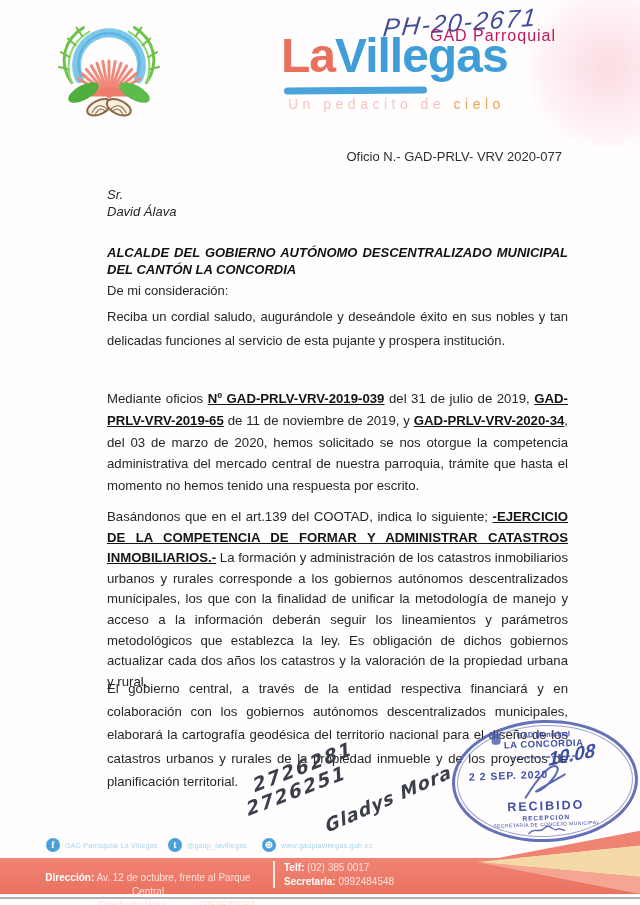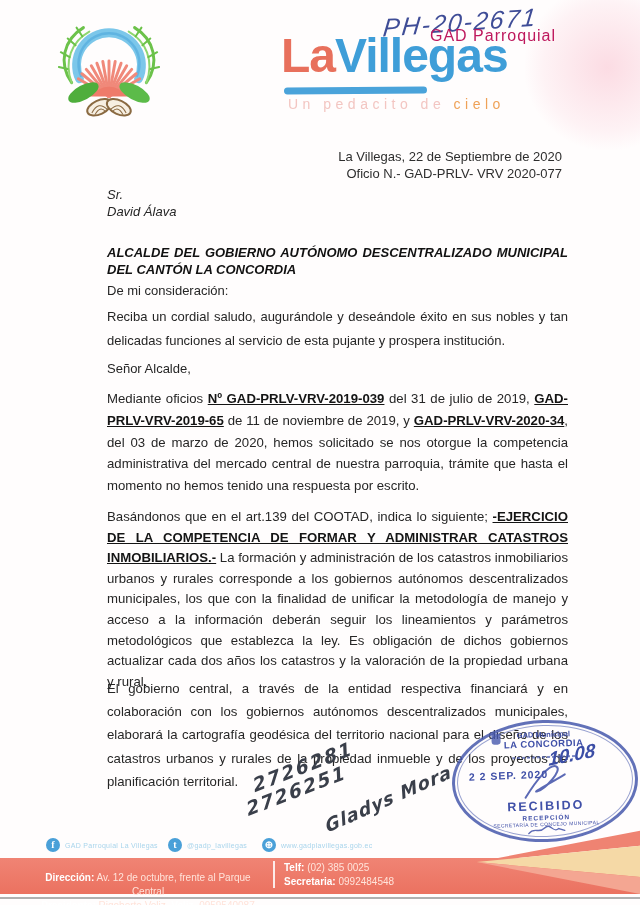--- a/index.html
+++ b/index.html
@@ -145,33 +145,31 @@
     </g>
   </svg>
 
   <div class="handwritten-ref">PH-20-2671</div>
   <div class="brand-small">GAD Parroquial</div>
   <div class="wordmark"><span class="la">La</span><span class="villegas">Villegas</span></div>
   <div class="swoosh"></div>
   <div class="tagline"><span>Un pedacito de </span><span class="accent">cielo</span></div>
 
   <div class="meta">
-    <div>La Villegas, 22 de Septiembre de 2020</div>
     <div>Oficio N.- GAD-PRLV- VRV 2020-077</div>
   </div>
 
   <div class="blk recipient">
     <div>Sr.</div>
     <div>David Álava</div>
     <div class="title">ALCALDE DEL GOBIERNO AUTÓNOMO DESCENTRALIZADO MUNICIPAL DEL CANTÓN LA CONCORDIA</div>
   </div>
 
   <div class="blk greeting">De mi consideración:</div>
   <div class="blk p p1"><span>Reciba un cordial saludo, augurándole y deseándole éxito en sus nobles y tan delicadas funciones al servicio de esta pujante y prospera institución.</span></div>
-  <div class="blk salute2">Señor Alcalde,</div>
   <div class="blk p p2"><span>Mediante oficios </span><span class="b">Nº GAD-PRLV-VRV-2019-039</span><span> del 31 de julio de 2019, </span><span class="b">GAD-PRLV-VRV-2019-65</span><span> de 11 de noviembre de 2019, y </span><span class="b">GAD-PRLV-VRV-2020-34</span><span>, del 03 de marzo de 2020, hemos solicitado se nos otorgue la competencia administrativa del mercado central de nuestra parroquia, trámite que hasta el momento no hemos tenido una respuesta por escrito.</span></div>
   <div class="blk p p3"><span>Basándonos que en el art.139 del COOTAD, indica lo siguiente; </span><span class="b">-EJERCICIO DE LA COMPETENCIA DE FORMAR Y ADMINISTRAR CATASTROS INMOBILIARIOS.-</span><span> La formación y administración de los catastros inmobiliarios urbanos y rurales corresponde a los gobiernos autónomos descentralizados municipales, los que con la finalidad de unificar la metodología de manejo y acceso a la información deberán seguir los lineamientos y parámetros metodológicos que establezca la ley. Es obligación de dichos gobiernos actualizar cada dos años los catastros y la valoración de la propiedad urbana y rural.</span></div>
   <div class="blk p p4"><span>El gobierno central, a través de la entidad respectiva financiará y en colaboración con los gobiernos autónomos descentralizados municipales, elaborará la cartografía geodésica del territorio nacional para el diseño de los catastros urbanos y rurales de la propiedad inmueble y de los proyectos de planificación territorial.</span></div>
 
   <div class="hand hand-numbers">
     <span class="n1">2726281</span>
     <span class="n2">2726251</span>
   </div>
   <div class="hand hand-name">Gladys Mora</div>
 
@@ -226,21 +224,21 @@
       <b>Presidente:</b>
       <span>Rigoberto Veliz</span>
       &nbsp;<b>Veliz.</b>
       <span>0959540087</span>
     </div>
   </div>
   <div class="banner-divider"></div>
   <div class="banner-text bt-right">
     <div>
       <b>Telf:</b>
-      <span>(02) 385 0025</span>
+      <span>(02) 385 0017</span>
     </div>
     <div>
       <b>Secretaria:</b>
       <span>0992484548</span>
     </div>
   </div>
 
   <div class="scan-edge"></div>
 </div>
 

